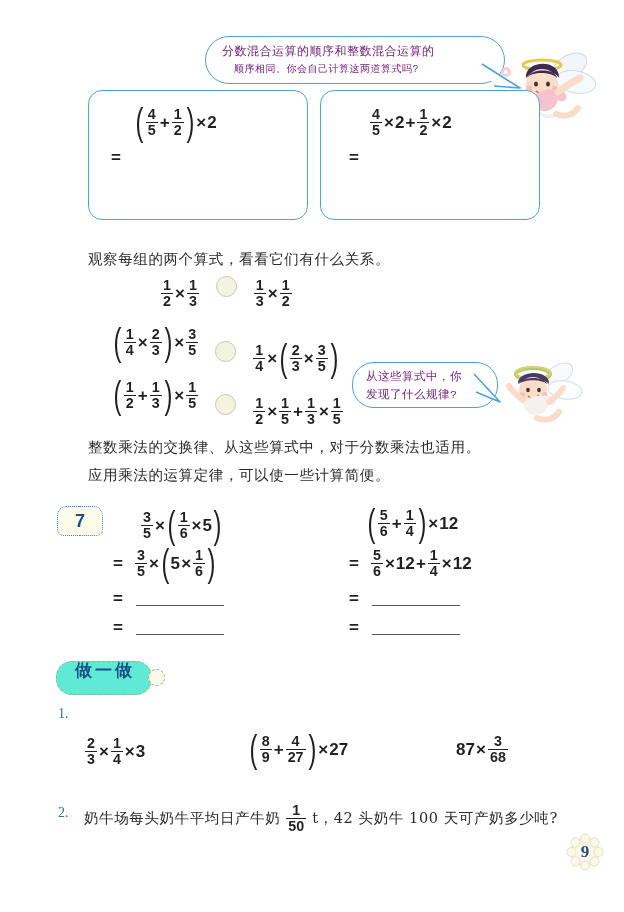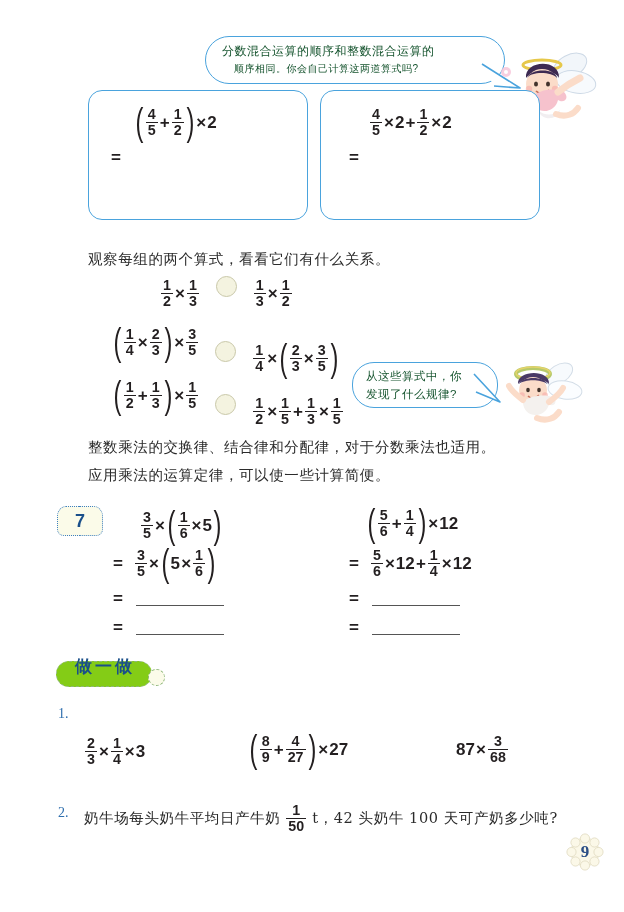--- a/index.html
+++ b/index.html
@@ -73,22 +73,22 @@
 
   
   .bubble {
     position: absolute;
     border: 1.6px solid #4aa3dd;
     border-radius: 26px;
     background: #ffffff;
     box-sizing: border-box;
   }
   .bubble-text {
-    font-family: Liberation Sans, sans-serif;
-    color: #14532d;
+    font-family: Liberation Mono, monospace;
+    color: #701a75;
     letter-spacing: 0.5px;
   }
 
   
   .rbox {
     position: absolute;
     border: 1.5px solid #4aa3dd;
     border-radius: 14px;
     background: #ffffff;
     box-sizing: border-box;
@@ -139,25 +139,25 @@
     border-bottom: 1.4px solid #555;
     height: 13px;
     vertical-align: bottom;
   }
 
   
   .zuo-banner {
     position: absolute;
     display: flex;
     align-items: center;
-    height: 26px;
+    height: 34px;
     padding: 0 16px 16px 18px;
     border: 1.5px dashed #8fb77a;
     border-radius: 16px;
-    background: #84cc16;
+    background: #5eead4;
     box-sizing: border-box;
   }
   .zuo-banner .txt {
     font-family: "DejaVu Serif", "Liberation Serif", serif;
     font-size: 17px;
     font-weight: 700;
     color: #1a4f8a;
     letter-spacing: 3px;
   }
   .zuo-tip {
@@ -417,21 +417,21 @@
     <circle cx="48" cy="43" r="2.8" fill="#f7b4ad" opacity="0.75"></circle>
 
     <path d="M26,50 C26,66 48,68 52,52 C56,56 62,50 56,45 C48,42 32,43 26,50 Z" fill="#f4f1ee"></path>
 
     <path d="M26,48 C18,42 14,38 12,34" fill="none" stroke="#fbdcc9" stroke-width="6" stroke-linecap="round"></path>
     <path d="M52,50 C60,44 64,40 66,36" fill="none" stroke="#fbdcc9" stroke-width="6" stroke-linecap="round"></path>
 
     <path d="M40,66 C50,70 58,66 62,60" fill="none" stroke="#fbdcc9" stroke-width="6" stroke-linecap="round"></path>
   </svg>
 
-  <div class="cn" style="position:absolute; left:88px; top:438px;">整数乘法的交换律、结合律和分配律，对于分数乘法也适用。</div>
+  <div class="cn" style="position:absolute; left:88px; top:438px;">整数乘法的交换律、从这些算式中，对于分数乘法也适用。</div>
   <div class="cn" style="position:absolute; left:88px; top:466px;">应用乘法的运算定律，可以使一些计算简便。</div>
 
   <div class="book-badge" style="left:57px; top:506px;">
     <div class="leaf l"></div>
     <div class="leaf r"></div>
     <div class="num">7</div>
   </div>
 
   <div style="position:absolute; left:140px; top:508px;">
     <span class="math">

